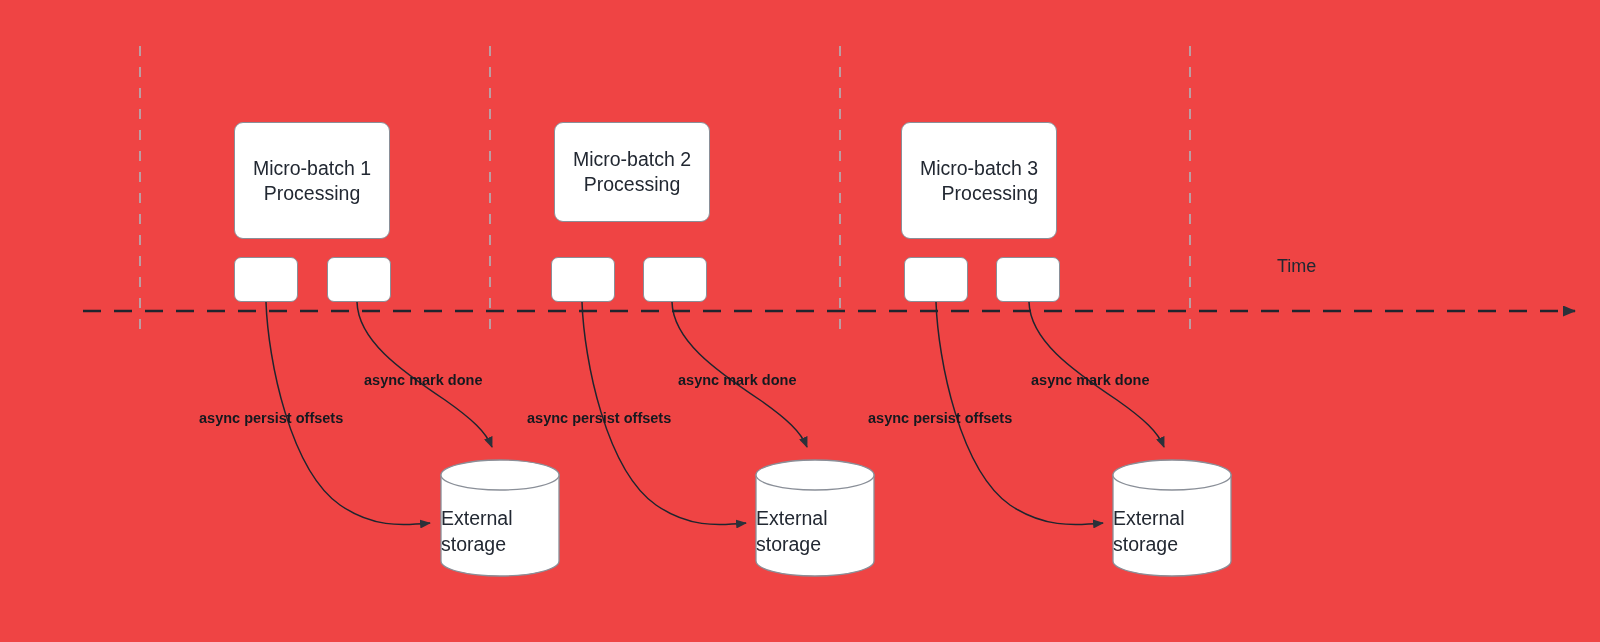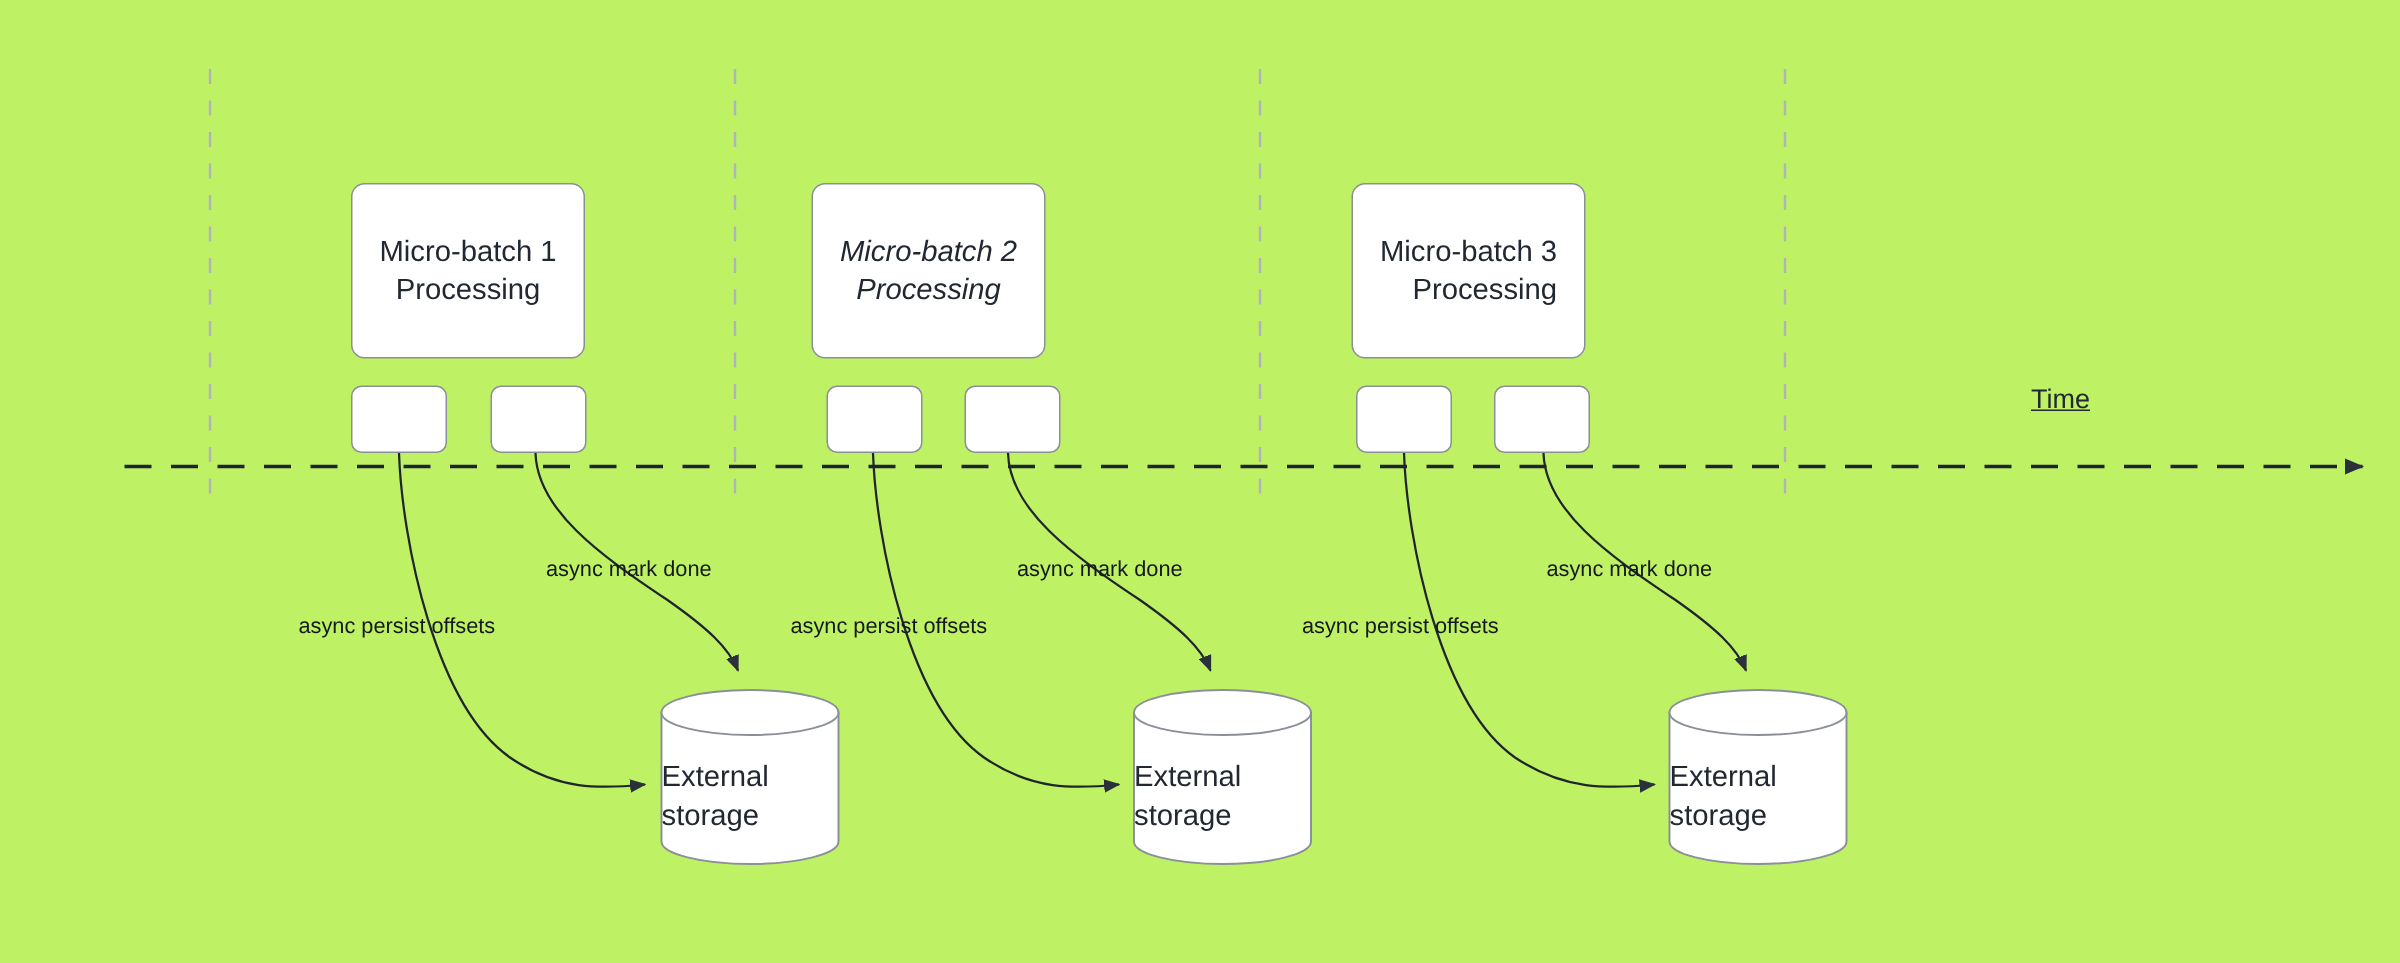--- a/index.html
+++ b/index.html
@@ -7,21 +7,21 @@
     padding: 0;
     background: #ffffff;
   }
   body {
     font-family: "Liberation Sans", sans-serif;
   }
   #canvas {
     position: relative;
     width: 1600px;
     height: 642px;
-    background: #bef264;
+    background: #ef4444;
     overflow: hidden;
   }
   svg.layer {
     position: absolute;
     top: 0;
     left: 0;
     width: 1600px;
     height: 642px;
   }
   .proc-box {
@@ -56,21 +56,21 @@
     text-align: left;
     font-size: 19.5px;
     line-height: 26px;
     color: #222832;
     white-space: pre-line;
     font-family: "Liberation Sans", sans-serif;
   }
   .edge-label {
     position: absolute;
     font-size: 14.5px;
-    font-weight: normal;
+    font-weight: bold;
     color: #15191f;
     white-space: nowrap;
     font-family: "Liberation Sans", sans-serif;
   }
   .time-label {
     position: absolute;
     font-size: 18px;
     color: #222832;
     white-space: nowrap;
     font-family: "Liberation Sans", sans-serif;
@@ -130,21 +130,21 @@
       <div class="proc-box" style="left: 234px; top: 122px; width: 156px; height: 117px; border-color: rgb(138, 143, 152);">
         <div class="proc-label" style="color: rgb(34, 40, 50);">Micro-batch 1
 Processing</div>
       </div>
       <div class="tick-box" style="left: 234px; top: 257px; width: 64px; height: 45px; border-color: rgb(138, 143, 152);"></div>
       <div class="tick-box" style="left: 327px; top: 257px; width: 64px; height: 45px; border-color: rgb(138, 143, 152);"></div>
       <div class="edge-label" style="left: 199px; top: 410px; color: rgb(21, 25, 31);">async persist offsets</div>
       <div class="edge-label" style="left: 364px; top: 372px; color: rgb(21, 25, 31);">async mark done</div>
       <div class="cyl-label" style="left: 441px; top: 505px; width: 118px; color: rgb(34, 40, 50);">External
 storage</div>
-      <div class="proc-box" style="left: 541px; top: 122px; width: 156px; height: 117px; border-color: rgb(138, 143, 152); font-style: italic;">
+      <div class="proc-box" style="left: 554px; top: 122px; width: 156px; height: 100px; border-color: rgb(138, 143, 152);">
         <div class="proc-label" style="color: rgb(34, 40, 50);">Micro-batch 2
 Processing</div>
       </div>
       <div class="tick-box" style="left: 551px; top: 257px; width: 64px; height: 45px; border-color: rgb(138, 143, 152);"></div>
       <div class="tick-box" style="left: 643px; top: 257px; width: 64px; height: 45px; border-color: rgb(138, 143, 152);"></div>
       <div class="edge-label" style="left: 527px; top: 410px; color: rgb(21, 25, 31);">async persist offsets</div>
       <div class="edge-label" style="left: 678px; top: 372px; color: rgb(21, 25, 31);">async mark done</div>
       <div class="cyl-label" style="left: 756px; top: 505px; width: 118px; color: rgb(34, 40, 50);">External
 storage</div>
       <div class="proc-box" style="left: 901px; top: 122px; width: 156px; height: 117px; border-color: rgb(138, 143, 152);">
@@ -152,15 +152,15 @@
 Processing</div>
       </div>
       <div class="tick-box" style="left: 904px; top: 257px; width: 64px; height: 45px; border-color: rgb(138, 143, 152);"></div>
       <div class="tick-box" style="left: 996px; top: 257px; width: 64px; height: 45px; border-color: rgb(138, 143, 152);"></div>
       <div class="edge-label" style="left: 868px; top: 410px; color: rgb(21, 25, 31);">async persist offsets</div>
       <div class="edge-label" style="left: 1031px; top: 372px; color: rgb(21, 25, 31);">async mark done</div>
       <div class="cyl-label" style="left: 1113px; top: 505px; width: 118px; color: rgb(34, 40, 50);">External
 storage</div>
     </div>
 
-  <div class="time-label" style="left:1354px; top:256px;text-decoration:underline;">Time</div>
+  <div class="time-label" style="left:1277px; top:256px;">Time</div>
 
 </div>
 
 </body></html>

